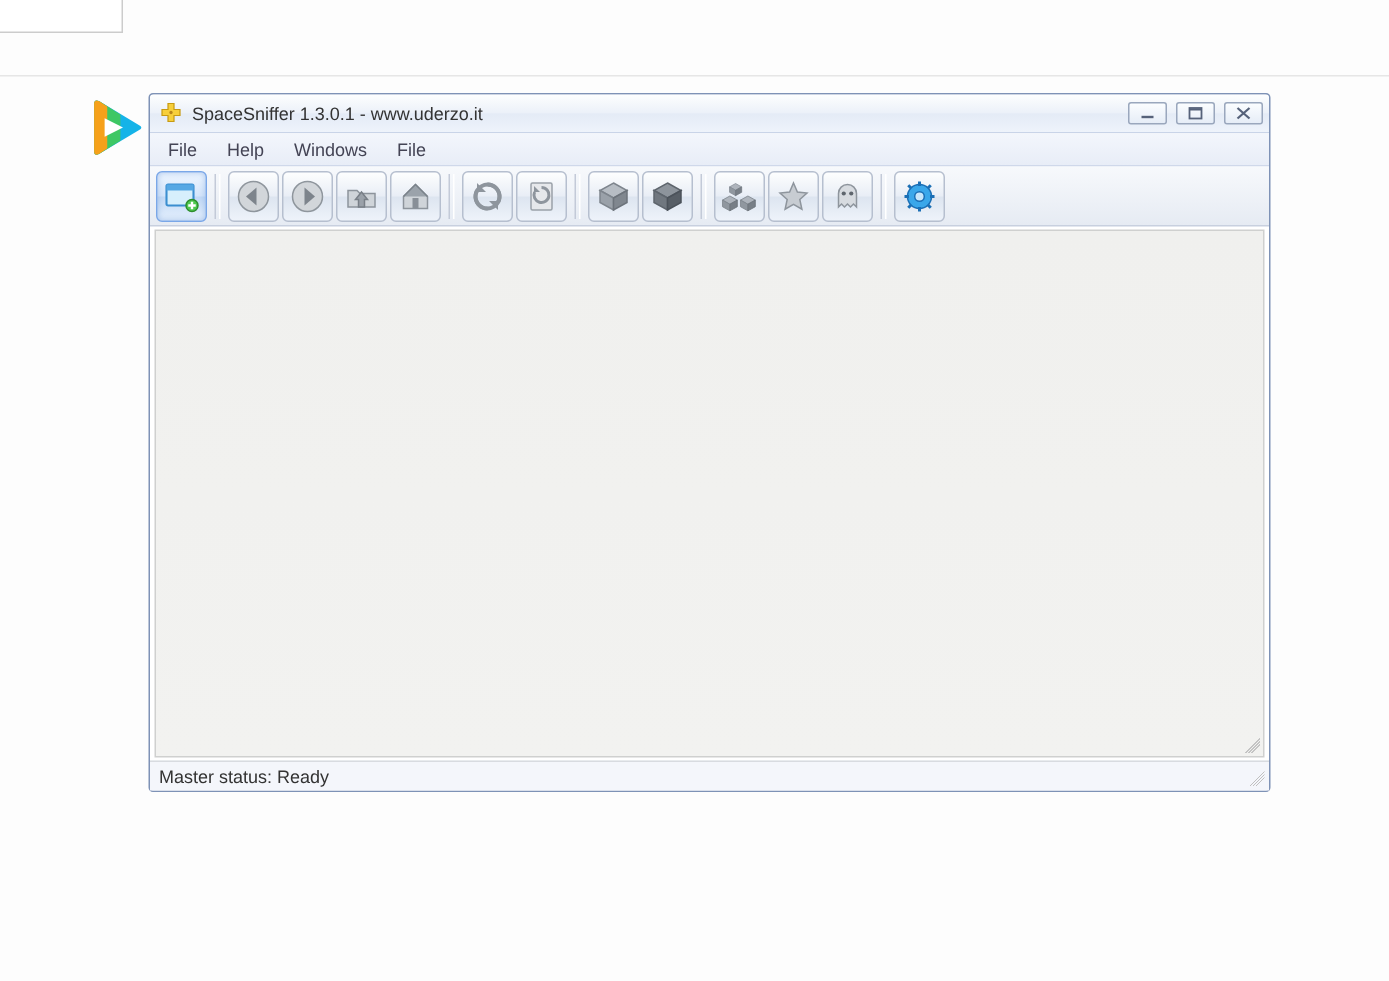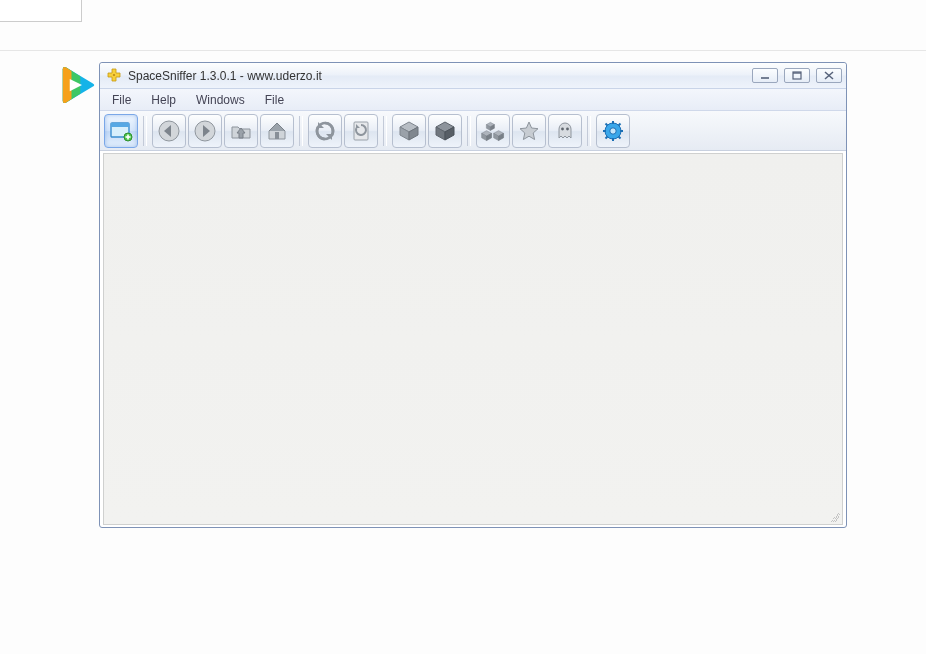--- a/index.html
+++ b/index.html
@@ -345,14 +345,17 @@
           </g>
           <circle cx="12" cy="12" r="3.2" fill="#c7e6fb" stroke="#1b6fb5"></circle>
         </g>
       </svg>
     </div>
 
   </div>
 
   <div class="content"></div>
 
+  <div class="statusbar">
+    <span>Master status: Ready</span>
+  </div>
 
 </div>
 
 </body></html>

